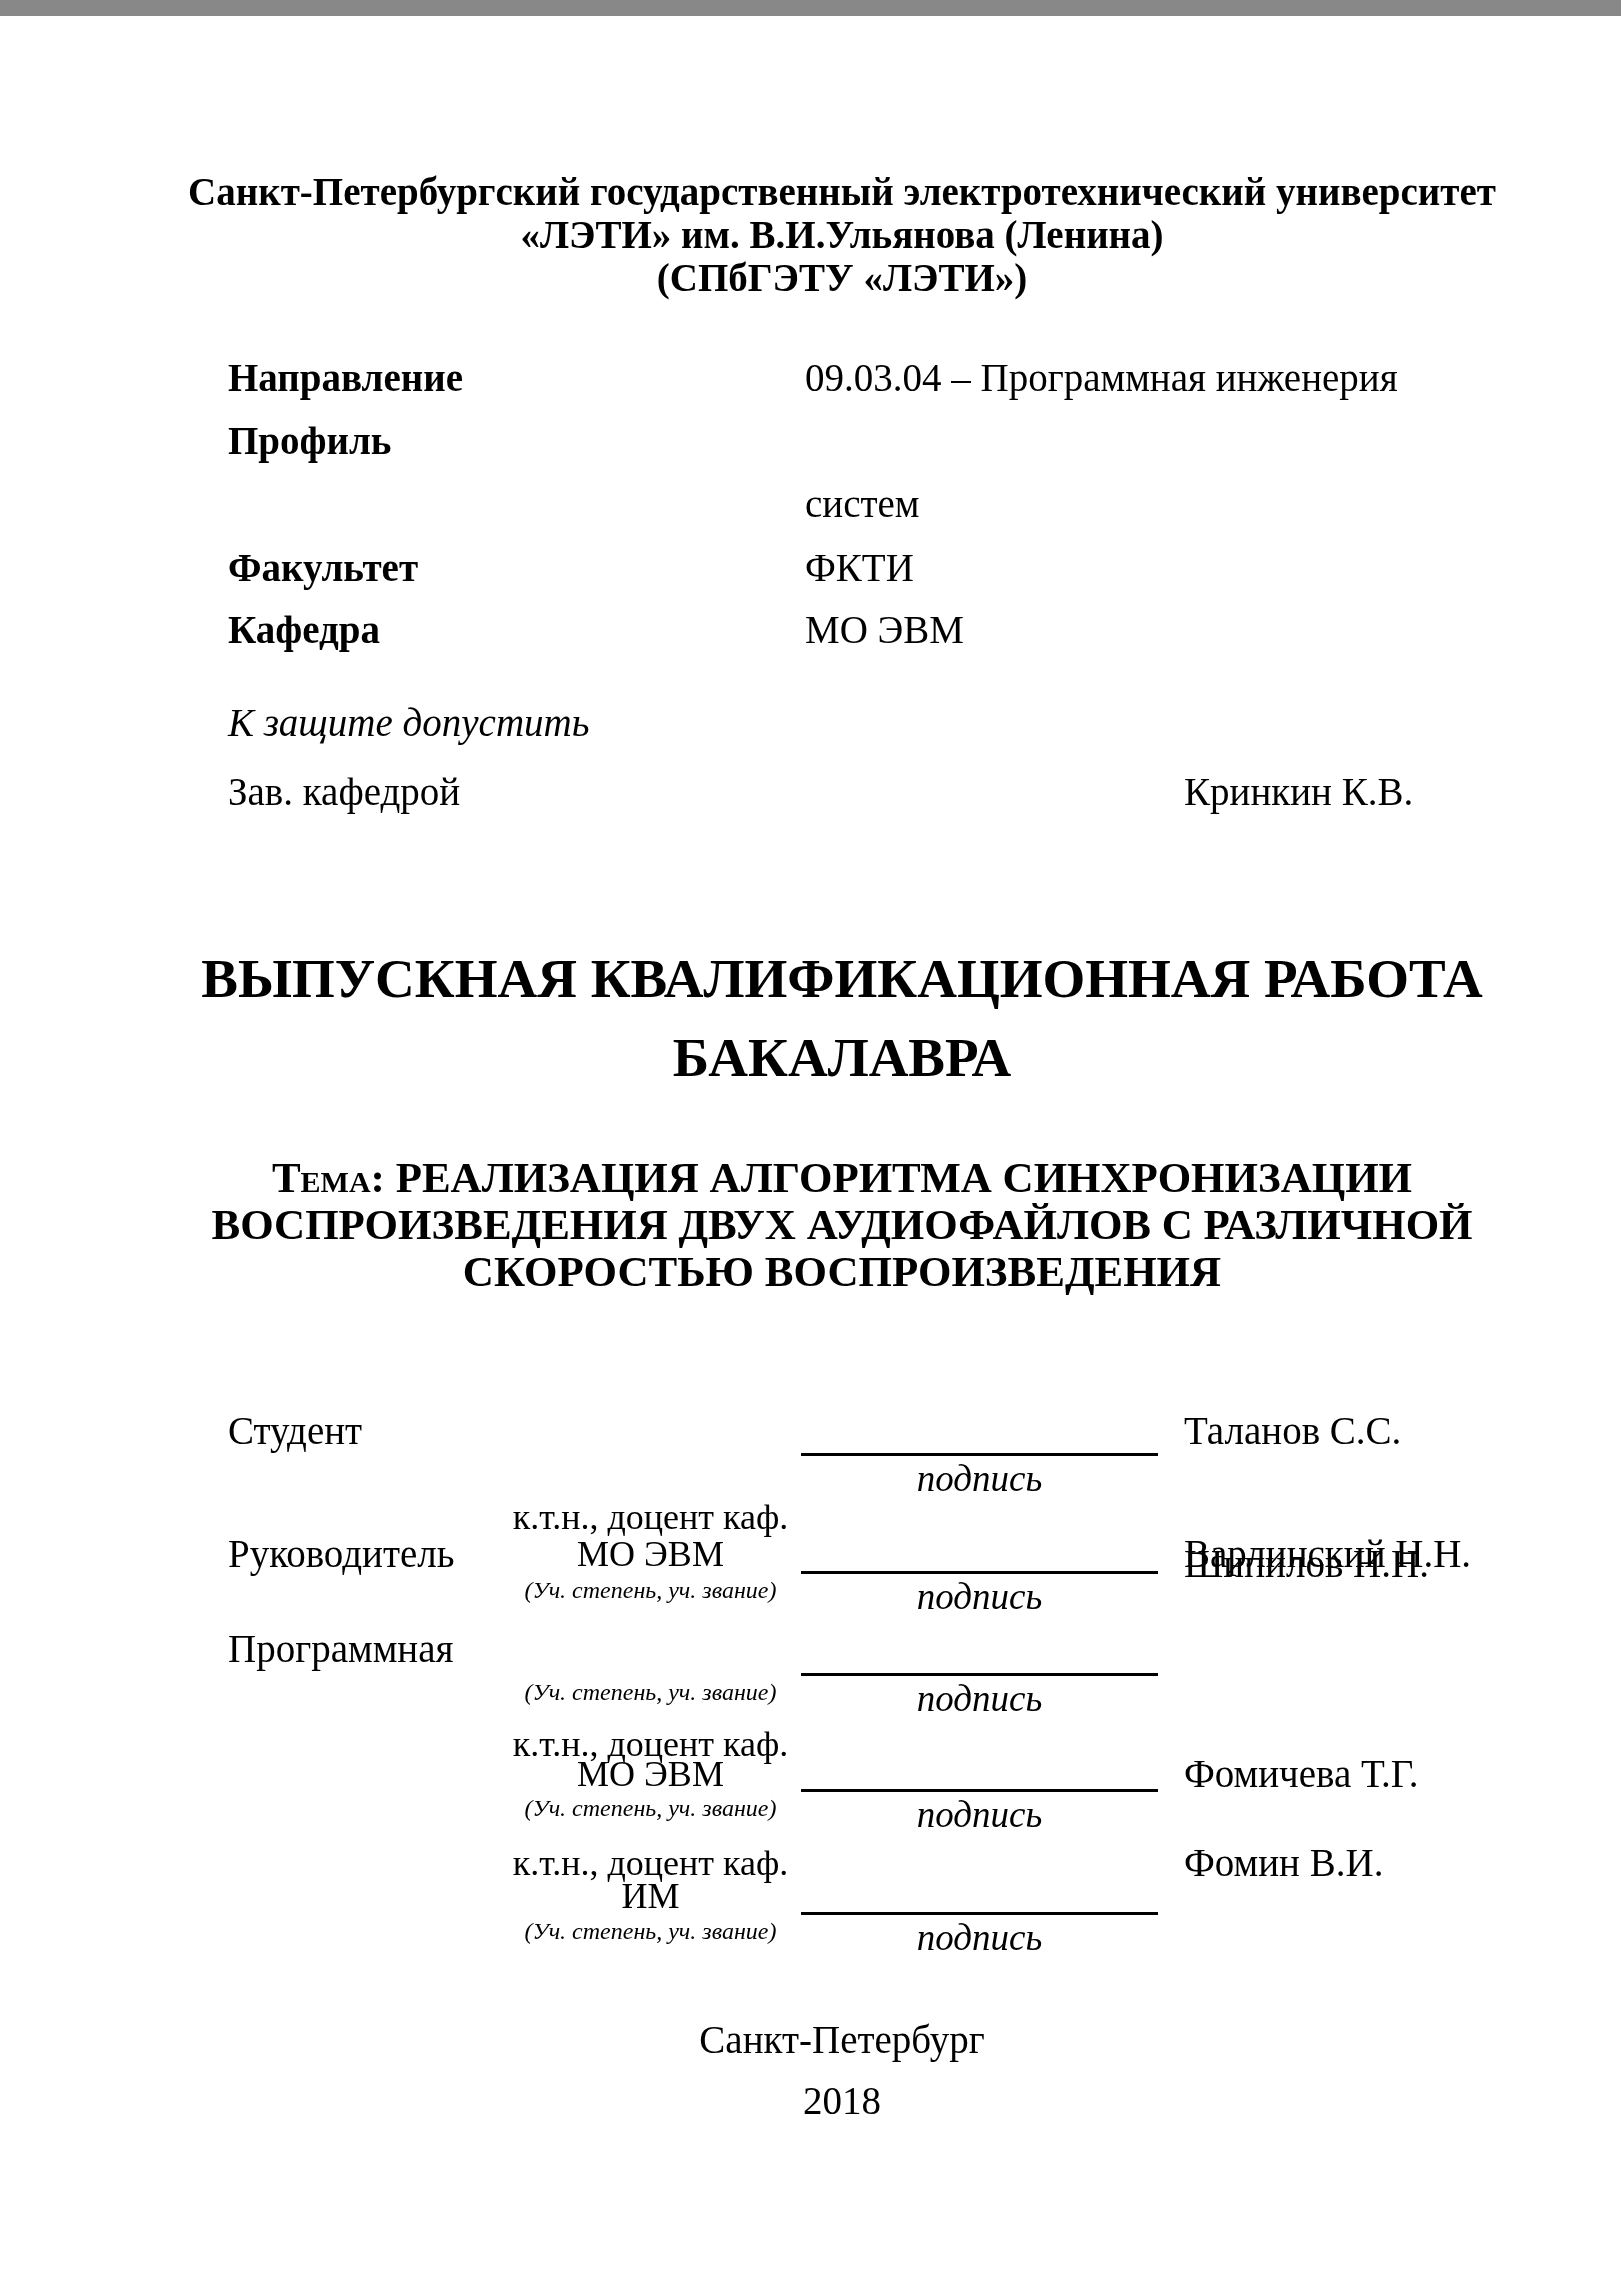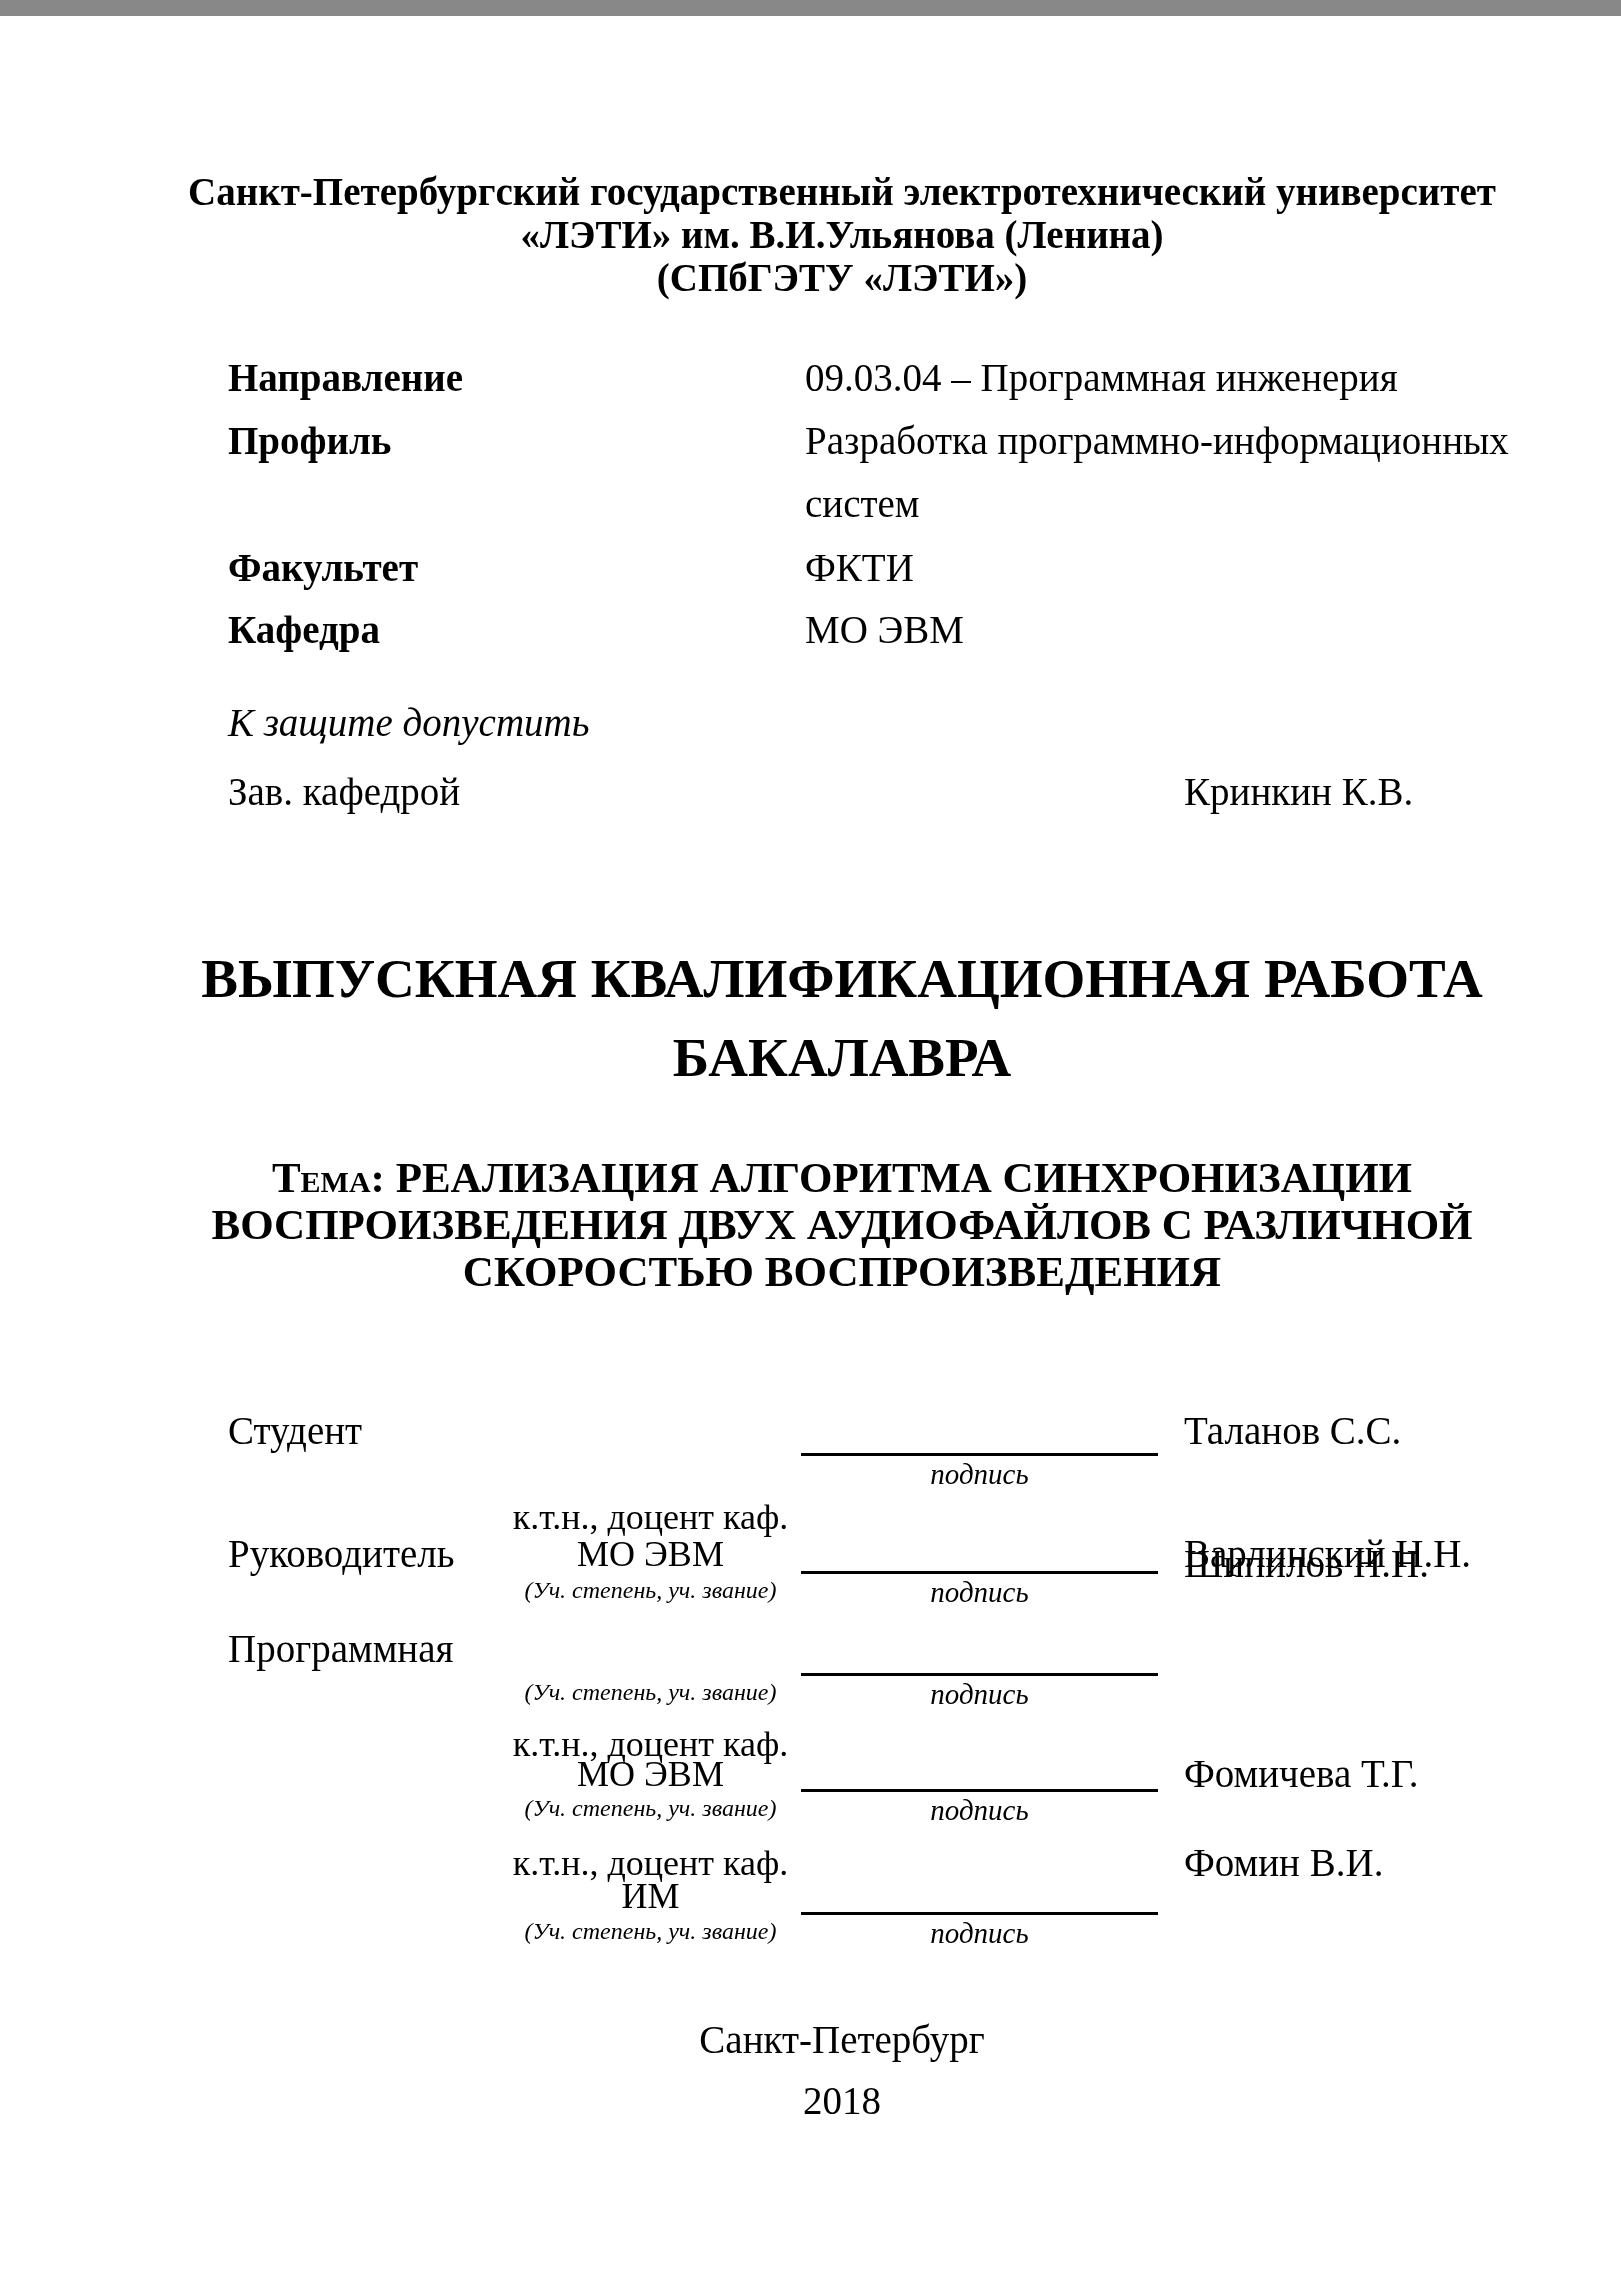--- a/index.html
+++ b/index.html
@@ -12,21 +12,21 @@
     font-family:"Liberation Serif","DejaVu Serif",serif;
     overflow:hidden;
   }
   .abs{position:absolute;line-height:1;white-space:nowrap;}
   .b{font-weight:bold;}
   .i{font-style:italic;}
   .f50{font-size:39px;}
   .f70{font-size:55px;}
   .f55{font-size:43px;}
   .f46{font-size:36px;}
-  .f40{font-size:29px;}
+  .f40{font-size:37px;}
   .f36{font-size:24px;}
   .ctr{left:31px;width:1622px;text-align:center;}
   .smallcaps{font-variant:small-caps;}
   .degcol{left:487px;width:327px;text-align:center;}
   .sigline{position:absolute;left:801px;width:357px;height:0;border-top:3.1px solid #000;}
   .sigcap{left:801px;width:357px;text-align:center;}
   .lh55 > div{line-height:43px;}
   .lh100 > div{line-height:79px;}
   .lh60 > div{line-height:47px;}
 </style>
@@ -38,21 +38,20 @@
   <div class="abs ctr f50 b lh55" style="top:154px;">
     <div>Санкт-Петербургский государственный электротехнический университет</div>
     <div>«ЛЭТИ» им. В.И.Ульянова (Ленина)</div>
     <div>(СПбГЭТУ «ЛЭТИ»)</div>
   </div>
 
   <div class="abs f50 b" style="left:228px;top:342px;">Направление</div>
   <div class="abs f50" style="left:805px;top:342px;">09.03.04 – Программная инженерия</div>
 
   <div class="abs f50 b" style="left:228px;top:405px;">Профиль</div>
-  <div class="abs f50" style="left:805px;top:405px;">Разработка программно-информационных</div>
   <div class="abs f50" style="left:805px;top:468px;">систем</div>
 
   <div class="abs f50 b" style="left:228px;top:532px;">Факультет</div>
   <div class="abs f50" style="left:805px;top:532px;">ФКТИ</div>
 
   <div class="abs f50 b" style="left:228px;top:594px;">Кафедра</div>
   <div class="abs f50" style="left:805px;top:594px;">МО ЭВМ</div>
 
   <div class="abs f50 i" style="left:228px;top:687px;">К защите допустить</div>
   <div class="abs f50" style="left:228px;top:756px;">Зав. кафедрой</div>

